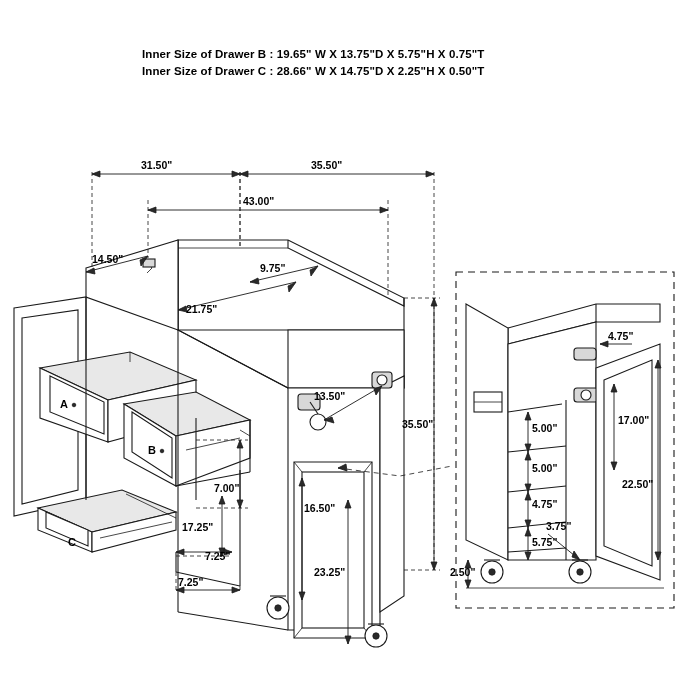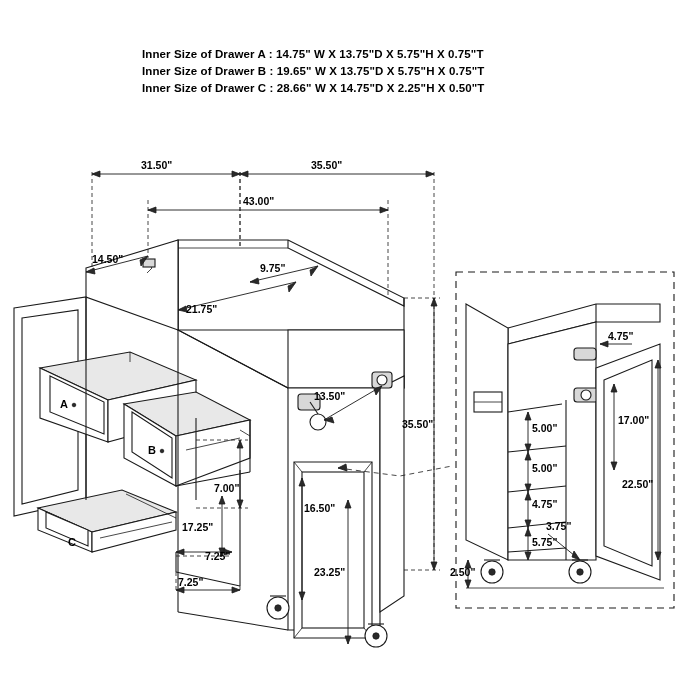--- a/index.html
+++ b/index.html
@@ -59,21 +59,20 @@
   .fillg { fill: #e8e8e8; stroke: #1a1a1a; stroke-width: 1.1; }
   .fillgg { fill: #d8d8d8; stroke: #1a1a1a; stroke-width: 1.1; }
   .fillk { fill: #2a2a2a; stroke: #1a1a1a; stroke-width: 0.8; }
 </style>
 </head>
 <body>
 
 <div id="stage">
 
   <div class="spec-block">
-    <span class="spec-line">Inner Size of Drawer A : 14.75" W X 13.75"D X 5.75"H X 0.75"T</span>
     <span class="spec-line">Inner Size of Drawer B : 19.65" W X 13.75"D X 5.75"H X 0.75"T</span>
     <span class="spec-line">Inner Size of Drawer C : 28.66" W X 14.75"D X 2.25"H X 0.50"T</span>
   </div>
 
   <svg class="drawing" viewBox="0 0 700 700">
 
     <polygon class="fillw" points="178,240 288,240 404,298 404,388 288,388 178,330"></polygon>
     <polyline class="ln" points="178,240 178,330 288,388"></polyline>
     <polyline class="ln" points="178,330 404,330"></polyline>
 

